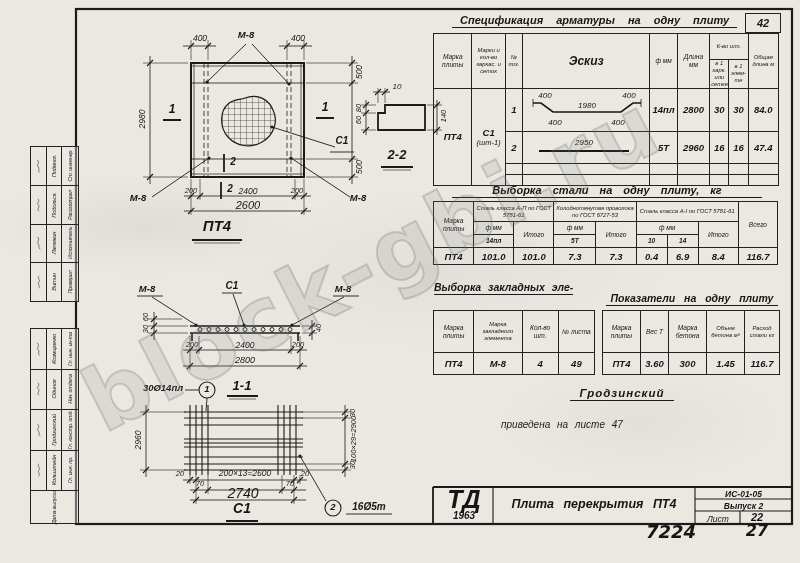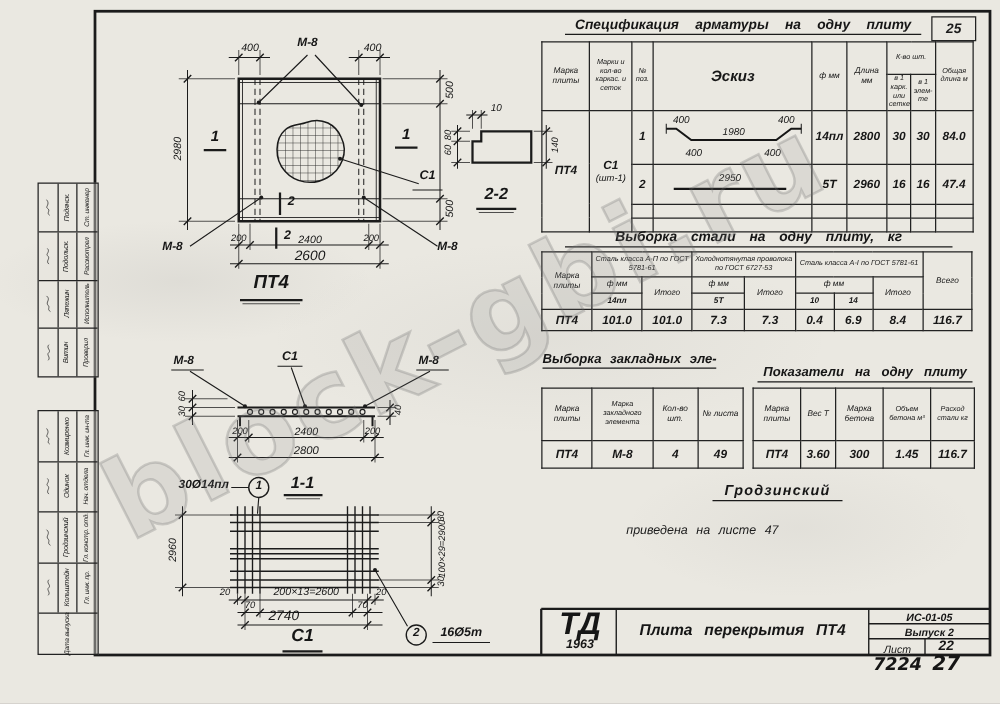--- a/index.html
+++ b/index.html
@@ -167,27 +167,27 @@
 
   <span class="lbl vlbl" style="left:118px;top:435px;width:40px">2960</span>
   <span class="lbl vlbl" style="left:343px;top:408px;width:20px;font-size:7.5px">30</span>
   <span class="lbl vlbl" style="left:319px;top:434px;width:70px;font-size:7.5px">100×29=2900</span>
   <span class="lbl vlbl" style="left:343px;top:460px;width:20px;font-size:7.5px">30</span>
   <span class="lbl" style="left:172px;top:469px;width:16px;font-size:7.5px">20</span>
   <span class="lbl" style="left:212px;top:468px;width:66px">200×13=2600</span>
   <span class="lbl" style="left:297px;top:469px;width:16px;font-size:7.5px">20</span>
   <span class="lbl" style="left:193px;top:479px;width:14px;font-size:7.5px">70</span>
   <span class="lbl" style="left:283px;top:479px;width:14px;font-size:7.5px">70</span>
-  <span class="lbl" style="left:208px;top:488px;width:38px;font-size:11px">2740</span>
+  <span class="lbl" style="left:224px;top:488px;width:38px;font-size:14px">2740</span>
   <span class="lbl b" style="left:224px;top:503px;width:36px;font-size:14px">С1</span>
   <span class="lbl b" style="left:327px;top:502px;width:12px;font-size:9.5px">2</span>
   <span class="lbl b" style="left:346px;top:502px;width:46px;font-size:10px">16Ø5т</span>
 
   <span class="ttl" style="left:452px;top:14px;width:285px;font-size:11px;word-spacing:10px">Спецификация арматуры на одну плиту</span>
-  <div class="cornerbox" style="left:745px;top:13px;width:34px;height:18px;line-height:18px">25</div>
+  <div class="cornerbox" style="left:745px;top:13px;width:34px;height:18px;line-height:18px">42</div>
 
   <table class="rt" style="left:433px;top:33px;width:346px">
     <colgroup>
         <col style="width:38px">
         <col style="width:33px">
         <col style="width:17px">
         <col style="width:126px">
         <col style="width:27px">
         <col style="width:32px">
         <col style="width:19px">
@@ -371,21 +371,21 @@
   <span class="ttl" style="left:570px;top:387px;width:104px;font-size:11.5px;letter-spacing:1px">Гродзинский</span>
   <span class="note-line" style="left:501px;top:419px">приведена на листе 47</span>
 
   <span class="lbl b" style="left:437px;top:487px;width:54px;font-size:25px;line-height:25px">ТД</span>
   <span class="lbl b" style="left:437px;top:511px;width:54px;font-size:10px">1963</span>
   <span class="lbl b" style="left:495px;top:499px;width:198px;font-size:12.5px;word-spacing:6px">Плита перекрытия ПТ4</span>
   <span class="lbl b" style="left:697px;top:489px;width:93px;font-size:8.5px">ИС-01-05</span>
   <span class="lbl b" style="left:697px;top:501px;width:93px;font-size:8.5px">Выпуск 2</span>
   <span class="lbl" style="left:697px;top:514px;width:42px;font-size:8.5px">Лист</span>
   <span class="lbl b" style="left:741px;top:512px;width:32px;font-size:11px">22</span>
-  <span class="lbl hand" style="left:696px;top:527px;width:44px;font-size:14px">7224</span>
+  <span class="lbl hand" style="left:646px;top:527px;width:44px;font-size:18px">7224</span>
   <span class="lbl hand" style="left:742px;top:526px;width:30px;font-size:16px">27</span>
 
   <div class="stamp" style="left:30px;top:146px;width:47px;height:154px">
     <div class="srow">
       <div class="scell" style="width:15px">
           <svg class="sig" width="24" height="10" viewBox="0 0 24 10">
             <path d="M2,7 C5,2 8,9 11,4 C13,1 16,8 22,3"></path>
           </svg>
         </div>
       <div class="scell" style="width:14px">

